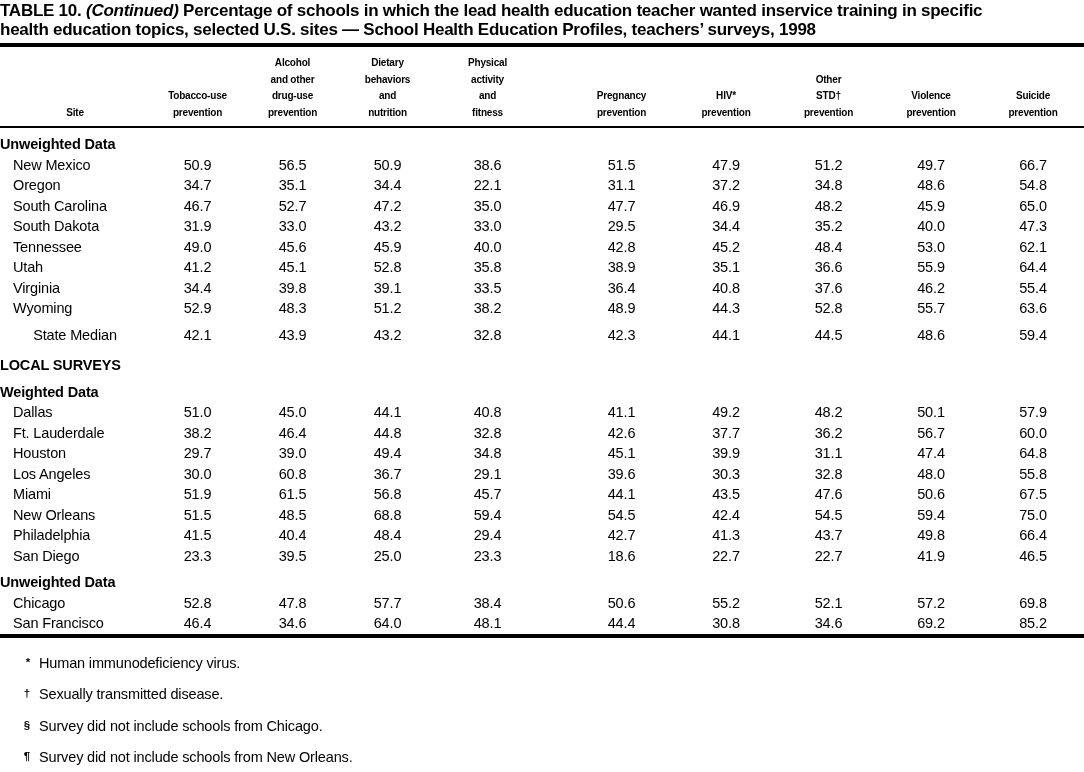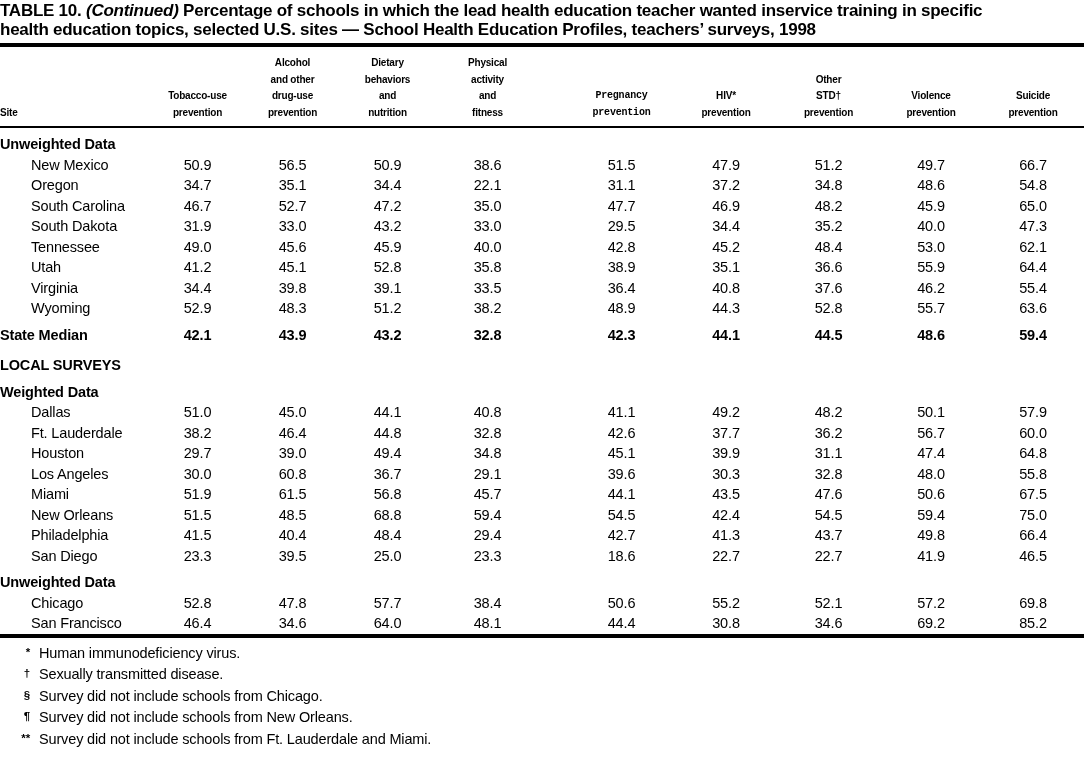--- a/index.html
+++ b/index.html
@@ -24,42 +24,42 @@
     width: 1084px; border-collapse: collapse; table-layout: fixed;
     border-bottom: 4px solid #000;
   }
   thead th {
     font-size: 10px; font-weight: bold; line-height: 16.5px;
     letter-spacing: -0.2px;
     text-align: center; vertical-align: bottom;
     white-space: pre-line; padding: 8px 0 5px 0;
     border-bottom: 2.5px solid #000;
   }
-  thead th.site-h { text-align: left; }
-  thead th:nth-child(6) { padding-left: 28px; font-family: Liberation Mono, monospace; }
+  thead th.site-h { text-align: center; }
+  thead th:nth-child(6) { padding-left: 28px; }
   tbody td:nth-child(6) { padding-left: 28px; }
 
   tbody td {
     font-size: 14.5px; line-height: 20.5px; letter-spacing: -0.15px;
     text-align: center; padding: 0; vertical-align: bottom;
   }
   tbody td.site { text-align: left; }
-  tr.data td.site { padding-left: 31px; }
+  tr.data td.site { padding-left: 13px; }
   tr.section td { padding-top: 6px; font-weight: bold; }
   tr.group td   { padding-top: 8px; font-weight: bold; }
-  tr.median td  { padding-top: 6px; padding-bottom: 2px; font-weight: bold; }
+  tr.median td  { padding-top: 6px; padding-bottom: 2px; font-weight: normal; text-align: center; }
 
   
   .footnotes { padding-top: 5px; }
   .fnote { display: flex; align-items: baseline; line-height: 20.5px; font-size: 14.5px; letter-spacing: -0.15px; }
   .fsym {
     flex: 0 0 30px; width: 30px; text-align: right;
     font-size: 11.5px; font-weight: bold; position: relative; top: -2px;
   }
-  .ftext { padding-left: 9px; }
+  .ftext { padding-left: 9px; margin-top: 10px; }
 </style>
 </head>
 <body>
 
 <div class="page">
 
   <div class="title">
     <div class="tline"><span>TABLE 10.</span><span> </span><span class="cont">(Continued)</span><span> </span><span>Percentage of schools in which the lead health education teacher wanted inservice training in specific</span></div>
     <div class="tline">health education topics, selected U.S. sites — School Health Education Profiles, teachers’ surveys, 1998</div>
   </div>

